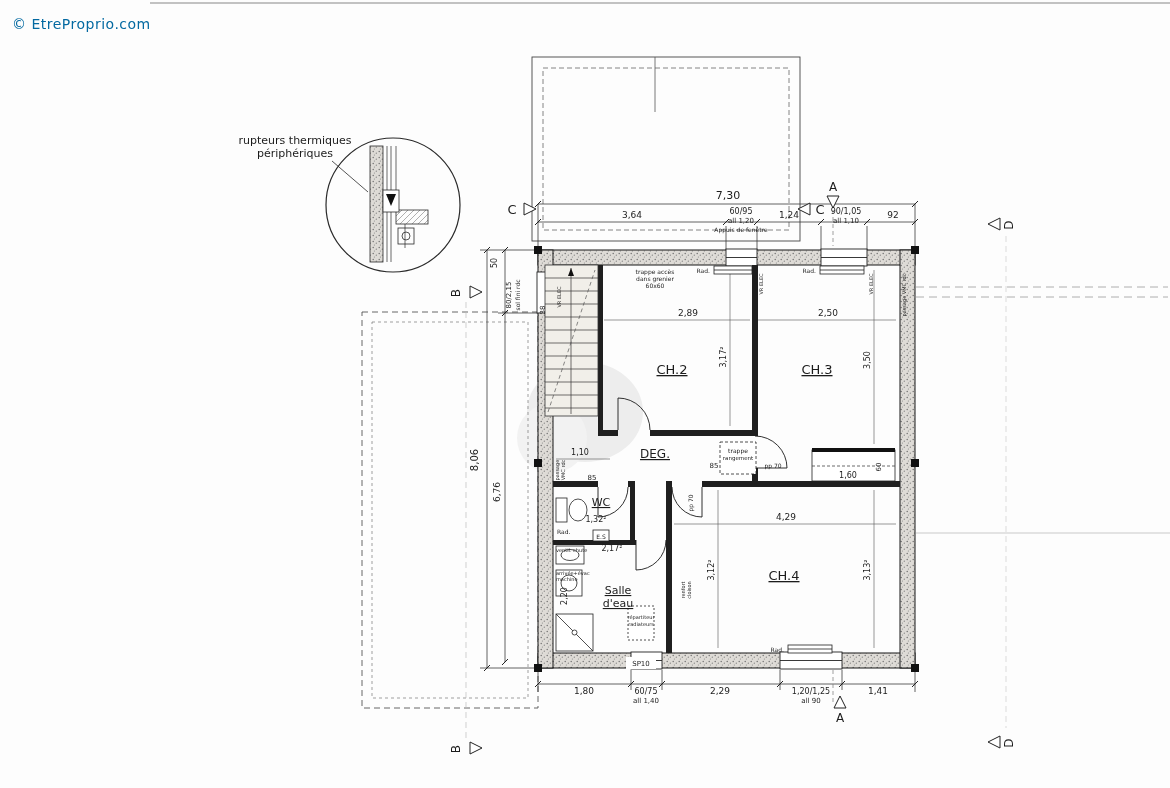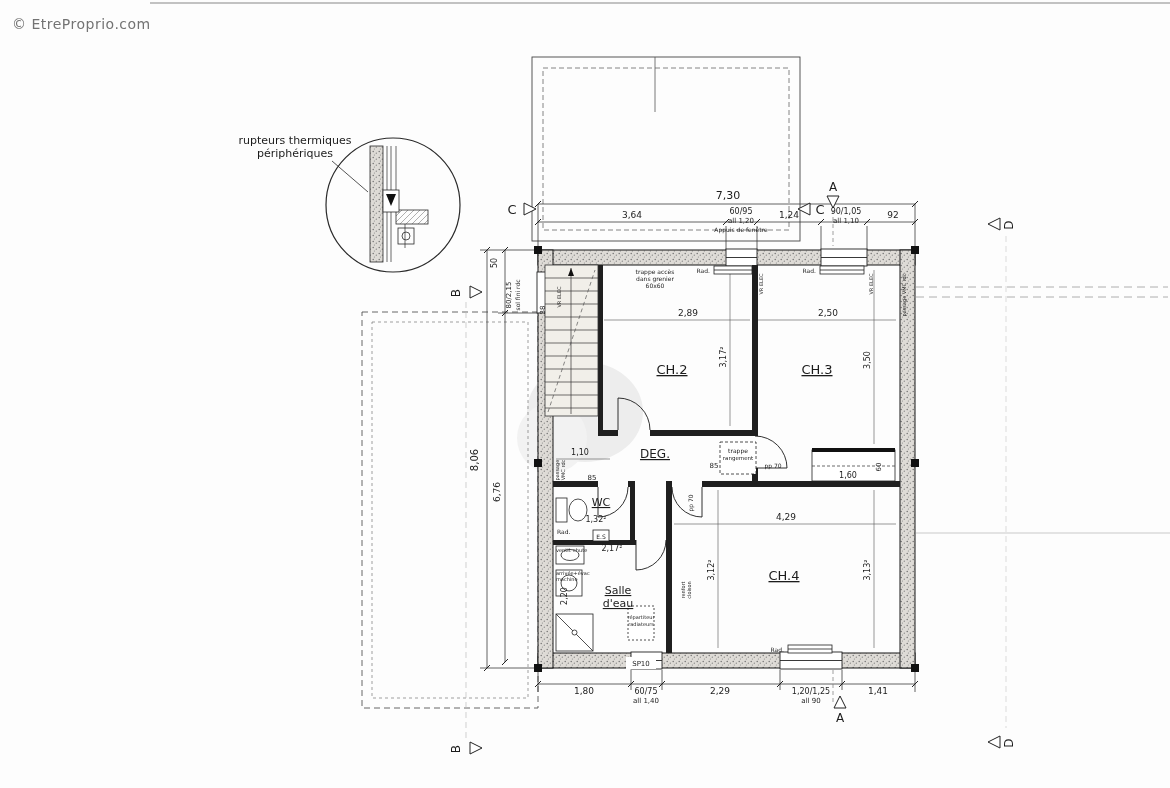--- a/index.html
+++ b/index.html
@@ -1,18 +1,18 @@
 <!DOCTYPE html>
 <html><head>
 <meta charset="utf-8">
 <style>
   html,body{margin:0;padding:0;background:#ffffff;}
   body{font-family:"DejaVu Sans", sans-serif;}
   .stage{position:relative;width:1170px;height:788px;background:#fdfdfd;overflow:hidden;}
-  .watermark{position:absolute;top:16px;left:12px;font-size:14px;color:#737373;letter-spacing:.5px;}
+  .watermark{position:absolute;top:16px;left:12px;font-size:14px;color:#0369a1;letter-spacing:.5px;}
   svg{position:absolute;top:0;left:0;}
   svg text{font-family:"DejaVu Sans", sans-serif;}
 </style>
 </head>
 <body>
 
 <div class="stage">
   <div class="watermark">© EtreProprio.com</div>
 
   <svg width="1170" height="788" viewBox="0 0 1170 788">

